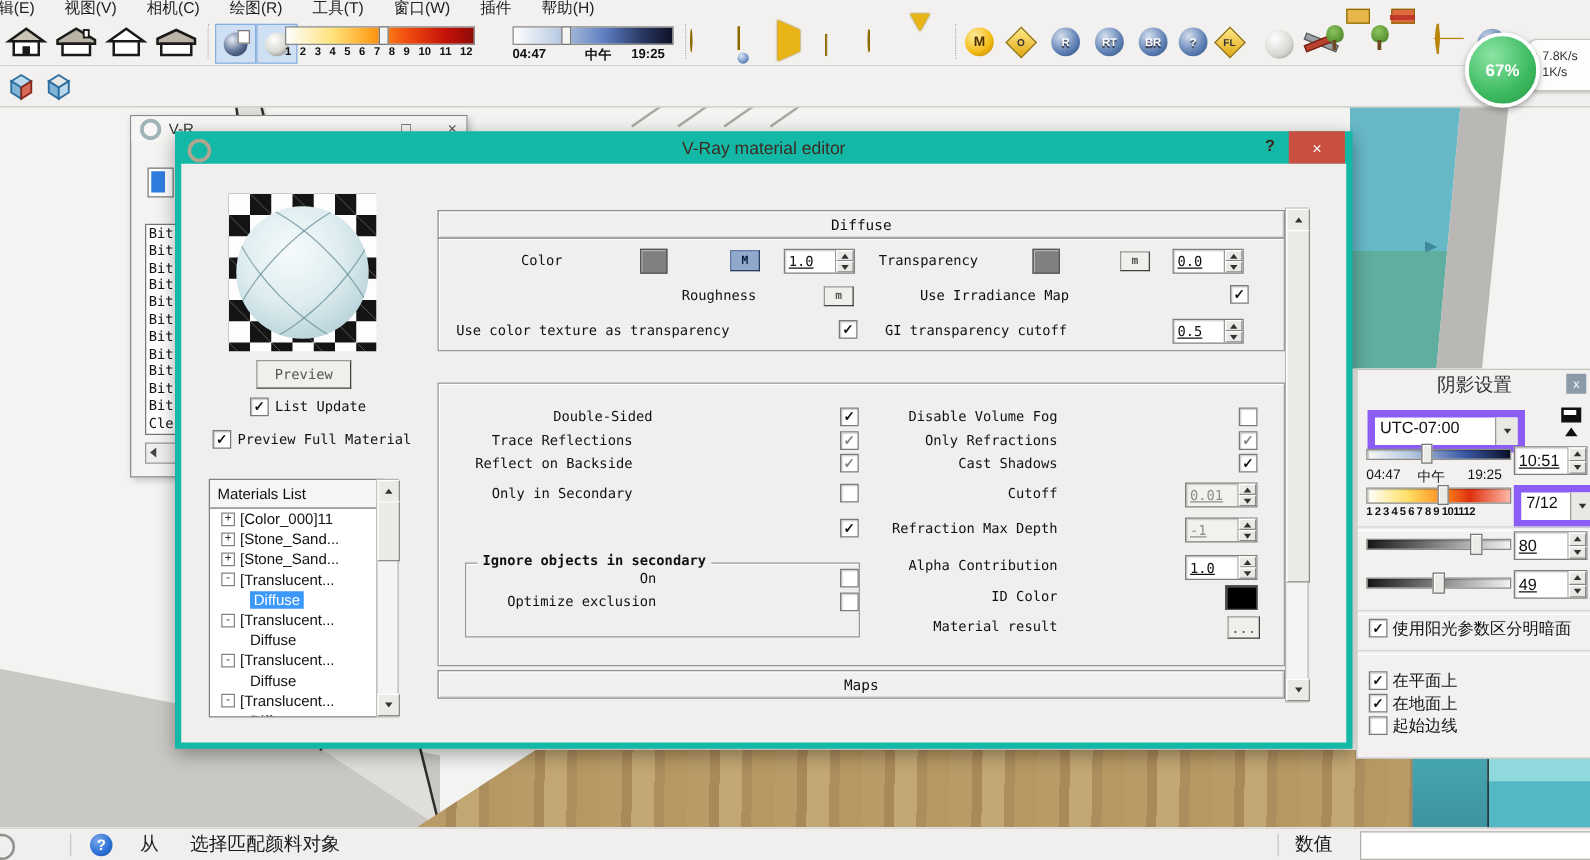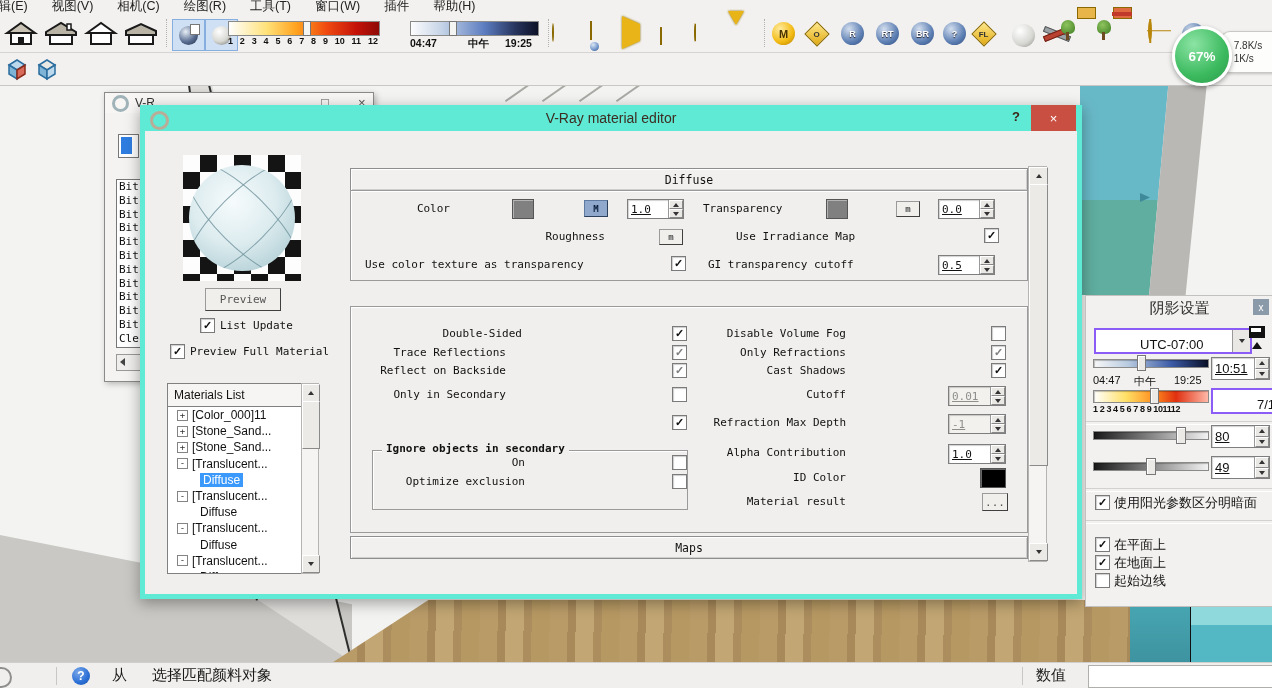--- a/index.html
+++ b/index.html
@@ -95,21 +95,21 @@
   #bgwin .ring{width:11px;height:11px;border-radius:50%;border:3px solid #9fb3b8;margin:0 6px 0 7px;}
   #bgwin .wbtn{position:absolute;top:2px;font-size:13px;color:#555;}
   #bgwin .inp{position:absolute;left:13px;top:41px;width:19px;height:22px;background:#fff;border:1px solid #777;}
   #bgwin .inp .sel{position:absolute;left:2px;top:2px;width:11px;height:17px;background:#2f7de0;}
   #bgwin .lst{position:absolute;left:11px;top:86px;width:26px;height:167px;background:#fff;border:1px solid #777;
               overflow:hidden;font-size:11px;line-height:13.8px;color:#111;padding-left:2px;}
   #bgwin .hsb{position:absolute;left:11px;top:261px;width:26px;height:15px;background:#efeeec;border:1px solid #999;}
   .arrL{width:0;height:0;border-top:4px solid transparent;border-bottom:4px solid transparent;border-right:5px solid #444;}
 
   
-  #dlg{left:140px;top:105px;width:942px;height:494px;background:#5eead4;z-index:30;box-shadow:0 4px 14px rgba(0,0,0,.35);}
+  #dlg{left:140px;top:105px;width:942px;height:494px;background:#14b8a6;z-index:30;box-shadow:0 4px 14px rgba(0,0,0,.35);}
   #dlg .tbar{position:absolute;left:0;top:0;width:100%;height:26px;display:flex;align-items:center;}
   #dlg .logo{position:absolute;left:10px;top:6px;width:13px;height:13px;border-radius:50%;border:3px solid #c9a28d;opacity:.85;}
   #dlg .title{width:100%;text-align:center;font-size:14px;color:#3d2c22;}
   #dlg .help{position:absolute;left:872px;top:4px;font-size:13px;font-weight:bold;color:#3a2418;}
   #dlg .close{position:absolute;left:891px;top:0;width:45px;height:26px;background:#c94f43;display:flex;align-items:center;justify-content:center;
               color:#fff;font-size:13px;}
   #dlgbody{position:absolute;left:5px;top:26px;width:932px;height:463px;background:#f0efed;}
 
   .prevImg{position:absolute;left:38px;top:24px;width:118px;height:126px;overflow:hidden;
     background-image:linear-gradient(45deg,#141414 25%,transparent 25%,transparent 75%,#141414 75%),
@@ -161,21 +161,21 @@
   .trow .exp{width:9px;height:9px;border:1px solid #848484;background:#fff;font-size:9px;line-height:8px;text-align:center;
              margin-left:9px;margin-right:4px;color:#333;font-family:"DejaVu Sans Mono",monospace;flex:none;}
   .trow.child{padding-left:32px;}
   .trow .sel{background:#3b99fc;color:#fff;padding:0 3px;}
 
   
   #shpanel{left:1085px;top:295px;width:187px;height:310px;background:#f2f1ef;border:1px solid #c2c1bf;z-index:40;font-size:13px;color:#222;}
   #shpanel .ptitle{position:absolute;left:0;top:3px;width:100%;text-align:center;font-size:15px;color:#333;}
   #shpanel .pclose{position:absolute;left:167px;top:3px;width:16px;height:16px;background:#8b9aa9;color:#fff;font-size:10px;
                    display:flex;align-items:center;justify-content:center;}
-  .combo{position:absolute;height:22px;background:#fff;border:2px solid #8b5cf6;display:flex;align-items:flex-end;font-size:13px;color:#111;padding-left:40px;}
+  .combo{position:absolute;height:22px;background:#fff;border:6px solid #8b5cf6;display:flex;align-items:flex-start;font-size:13px;color:#111;}
   .combo .cval{flex:1;padding-left:4px;white-space:nowrap;overflow:hidden;}
   .combo .cbtn{width:17px;height:100%;background:#e9e8e5;border-left:1px solid #999;display:flex;align-items:center;justify-content:center;}
   .slider{position:absolute;height:7px;border:1px solid #8a8a88;box-shadow:inset 1px 1px 1px rgba(0,0,0,.25);}
   .slhandle{position:absolute;width:8px;height:15px;background:#eceae7;border:1px solid #777;box-shadow:inset 1px 1px 0 #fff;}
   .phr{position:absolute;left:0;width:187px;height:2px;border-top:1px solid #d2d1cf;border-bottom:1px solid #fff;}
   .expicon{position:absolute;left:163px;top:30px;width:18px;height:28px;}
   .expicon .scr{position:absolute;left:0;top:0;width:16px;height:12px;background:#111;}
   .expicon .scr::after{content:"";position:absolute;left:2px;top:2px;width:10px;height:4px;background:#fff;}
   .expicon .tri{position:absolute;left:3px;top:16px;width:0;height:0;border-left:5px solid transparent;border-right:5px solid transparent;border-bottom:7px solid #111;}
 

